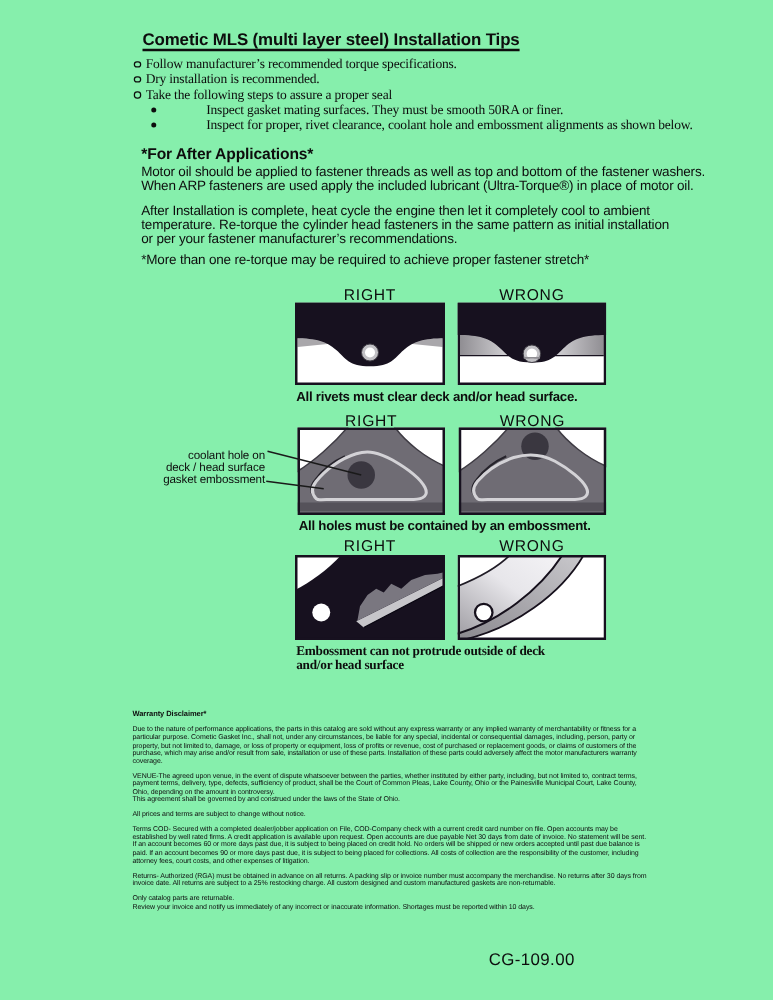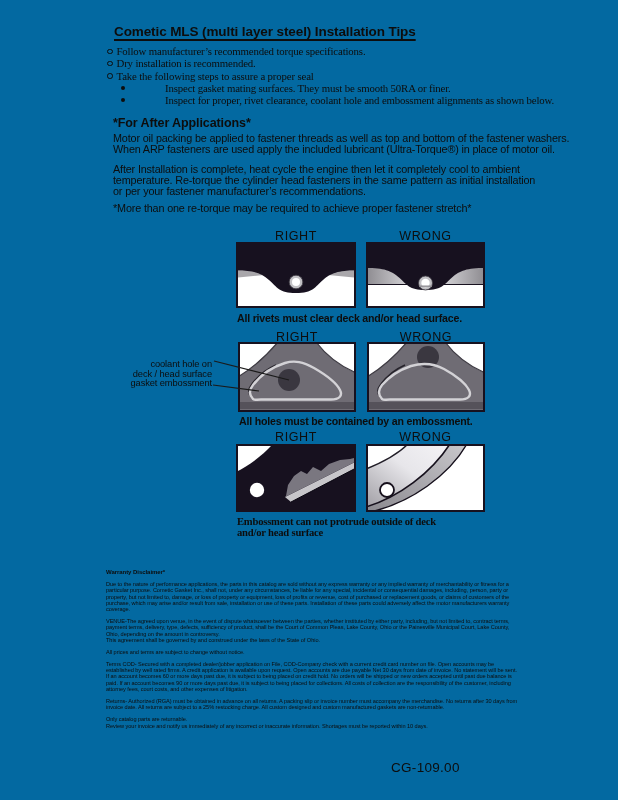--- a/index.html
+++ b/index.html
@@ -1,17 +1,17 @@
 <!DOCTYPE html>
 <html><head>
 <meta charset="utf-8">
 <style>
   html,body{margin:0;padding:0;background:#ffffff;}
   .page{
-    position:relative;width:618px;height:800px;background:#0369a1;overflow:hidden;
+    position:relative;width:618px;height:800px;background:#86efac;overflow:hidden;
     font-family:"Liberation Sans","DejaVu Sans",sans-serif;color:#0d0d0d;
   }
   .abs{position:absolute;}
   .title{
     font-size:13.5px;font-weight:bold;letter-spacing:-0.1px;
     text-decoration:underline;text-decoration-thickness:1.5px;text-underline-offset:2.5px;
     white-space:nowrap;
   }
   .bullets{font-size:10.8px;line-height:12.3px;letter-spacing:-0.15px;white-space:nowrap;}
   .b-row{display:flex;align-items:flex-start;font-family:Liberation Serif, serif;}
@@ -55,21 +55,21 @@
       <span class="mk dot"></span>
       <span>Inspect gasket mating surfaces.  They must be smooth 50RA or finer.</span>
     </div>
     <div class="b-row sub">
       <span class="mk dot"></span>
       <span>Inspect for proper, rivet clearance, coolant hole and embossment alignments as shown below.</span>
     </div>
   </div>
 
   <div class="abs h2" style="left:113px;top:116px;">*For After Applications*</div>
-  <div class="abs para" style="left:113px;top:133px;">Motor oil packing be applied to fastener threads as well as top and bottom of the fastener washers.
+  <div class="abs para" style="left:113px;top:133px;">Motor oil should be applied to fastener threads as well as top and bottom of the fastener washers.
 When ARP fasteners are used apply the included lubricant (Ultra-Torque®) in place of motor oil.</div>
   <div class="abs para" style="left:113px;top:164px;">After Installation is complete, heat cycle the engine then let it completely cool to ambient
 temperature. Re-torque the cylinder head fasteners in the same pattern as initial installation
 or per your fastener manufacturer’s recommendations.</div>
   <div class="abs para" style="left:113px;top:203px;">*More than one re-torque may be required to achieve proper fastener stretch*</div>
 
   <div class="abs rw-label" style="left:236px;top:229px;width:120px;">RIGHT</div>
   <div class="abs rw-label" style="left:366px;top:229px;width:119px;">WRONG</div>
 
   <svg class="abs panel" style="left:236px;top:242px;" width="120" height="66" viewBox="0 0 120 66">

